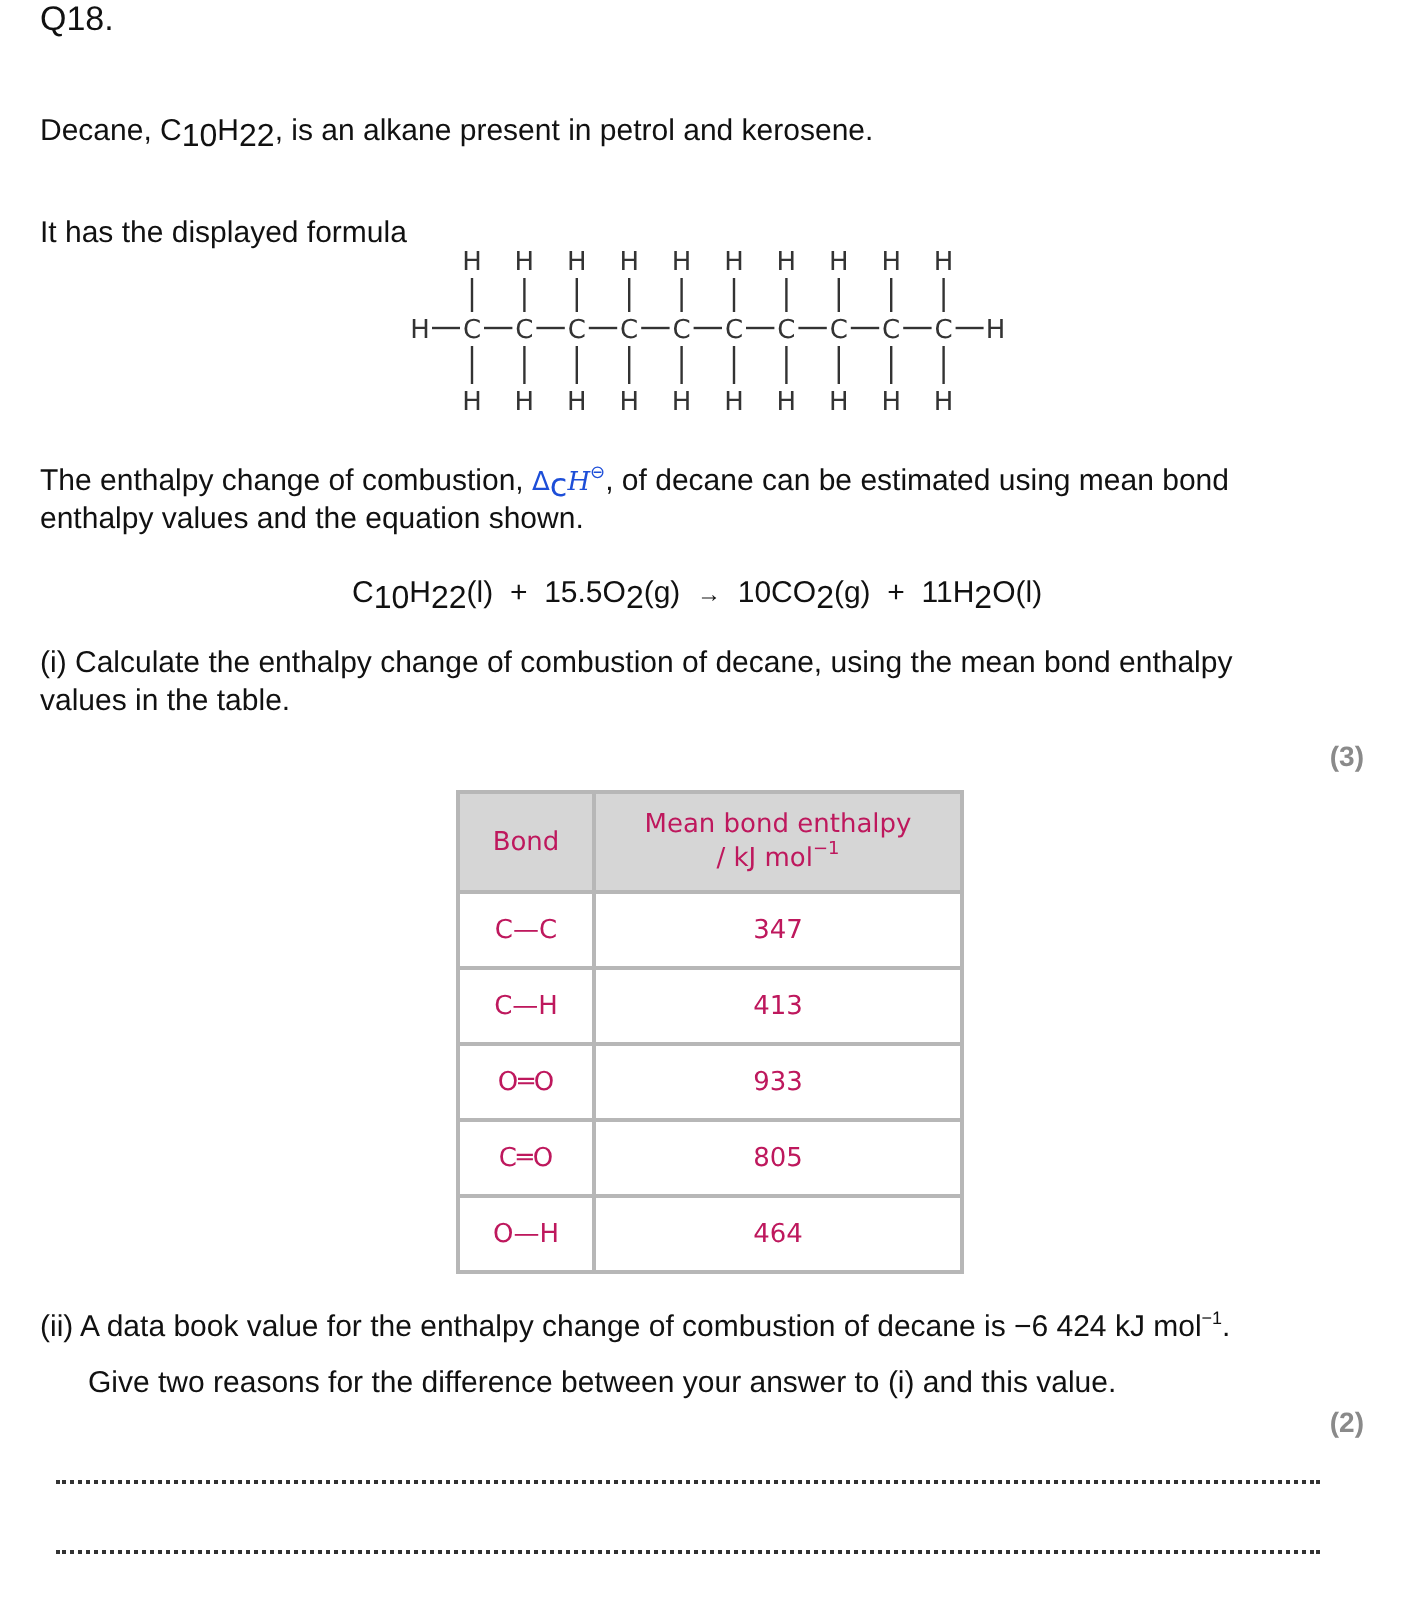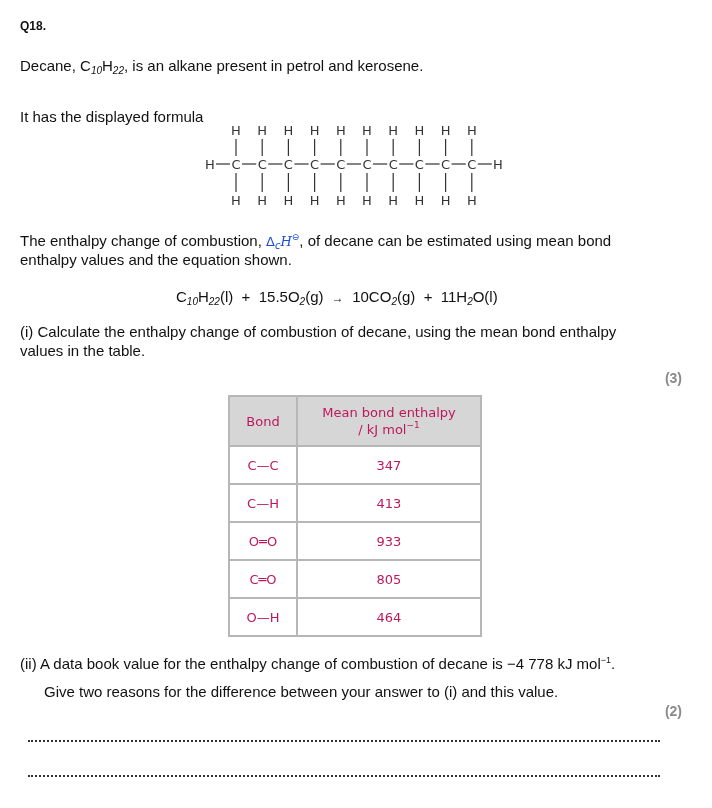--- a/index.html
+++ b/index.html
@@ -1,23 +1,23 @@
 <!DOCTYPE html>
 <html><head>
   <meta charset="utf-8">
   <style>
     html, body { margin: 0; padding: 0; background: #ffffff; }
     body {
       width: 712px; height: 808px; position: relative; overflow: hidden;
       font-family: "Liberation Sans", sans-serif; color: #111;
     }
     .abs { position: absolute; }
-    .q-num { left: 20px; top: 19px; font-size: 12px; font-weight: bold; }
+    .q-num { left: 20px; top: 0; font-size: 17px; font-weight: normal; }
     .line { font-size: 15px; left: 20px; white-space: nowrap; }
-    sub { font-size: 10px; vertical-align: -3px; line-height: 0; font-style: italic; }
+    sub { font-size: 16px; vertical-align: -3px; line-height: 0; }
     sup { font-size: 9px; vertical-align: 6px; line-height: 0; }
     .marks { font-size: 14px; font-weight: bold; color: #8a8a8a; right: 30px; }
     .dsymb { font-family: "DejaVu Sans", sans-serif; color: #1d4ed8; font-size: 13px; }
     .dsymb i { font-family: "DejaVu Serif", serif; }
     
     .mol { left: 198px; top: 121px; width: 310px; height: 92px; }
     .mol svg text { font-family: "DejaVu Sans", sans-serif; font-size: 13px; fill: #333; }
     
     .tbl {
       left: 228px; top: 395px; border-collapse: collapse;
@@ -149,18 +149,18 @@
         <td>C═O</td>
         <td>805</td>
       </tr>
     <tr>
         <td>O—H</td>
         <td>464</td>
       </tr>
   </tbody>
 </table>
 
-<div class="abs line" style="top:655px;"><span>(ii)  A data book value for the enthalpy change of combustion of decane is −4 778 kJ mol</span><sup>−1</sup><span>.</span></div>
+<div class="abs line" style="top:655px;"><span>(ii)  A data book value for the enthalpy change of combustion of decane is −6 424 kJ mol</span><sup>−1</sup><span>.</span></div>
 <div class="abs line" style="top:683px; left:44px;">Give two reasons for the difference between your answer to (i) and this value.</div>
 <div class="abs marks" style="top:703px;">(2)</div>
 
 <div class="abs dots" style="top:740px;"></div>
 <div class="abs dots" style="top:775px;"></div>
 
 </body></html>

